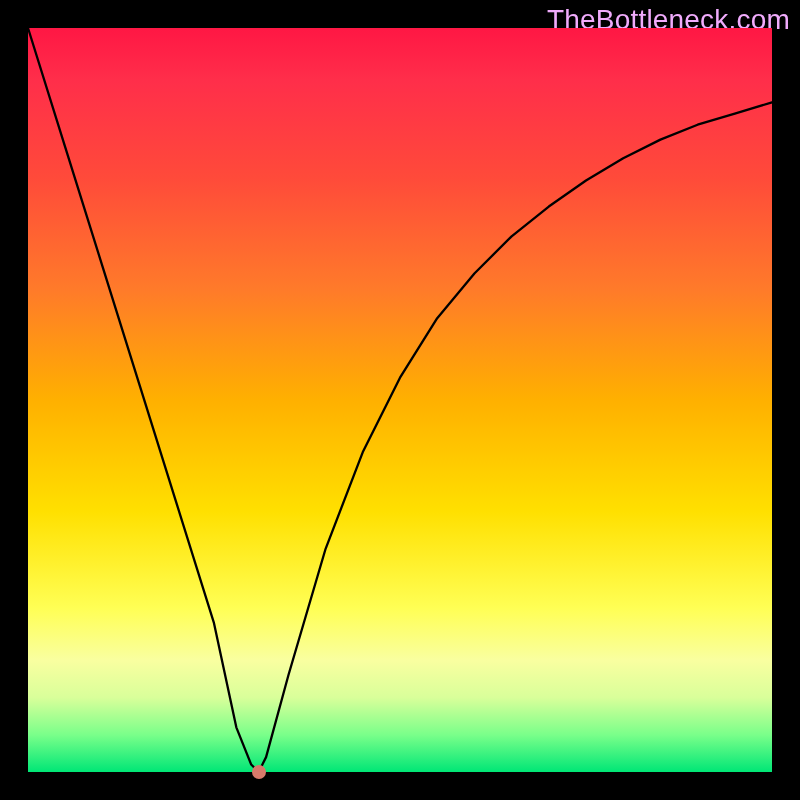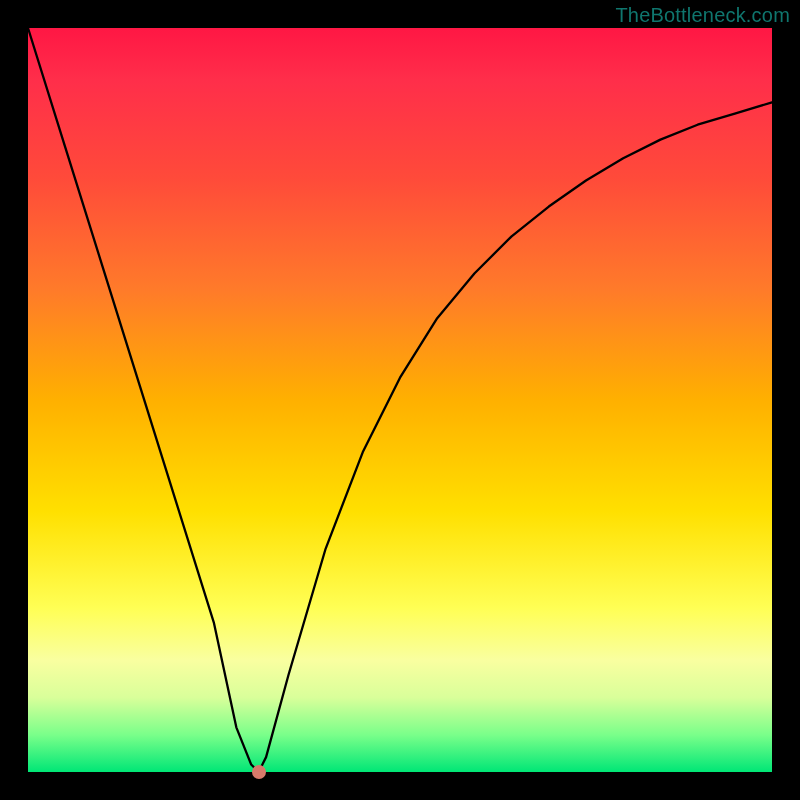--- a/index.html
+++ b/index.html
@@ -35,22 +35,22 @@
       #f9ffa0 85%,
       #d9ff9a 90%,
       #7aff8a 95%,
       #00e676 100%
     );
   }
   .watermark {
     position: absolute;
     top: 4px;
     right: 10px;
-    color: #0f766e;
-    font-size: 20px;
+    color: #f0abfc;
+    font-size: 28px;
     font-weight: 500;
     letter-spacing: 0.2px;
     user-select: none;
   }
   svg.curve {
     position: absolute;
     inset: 0;
     width: 744px;
     height: 744px;
     overflow: visible;

